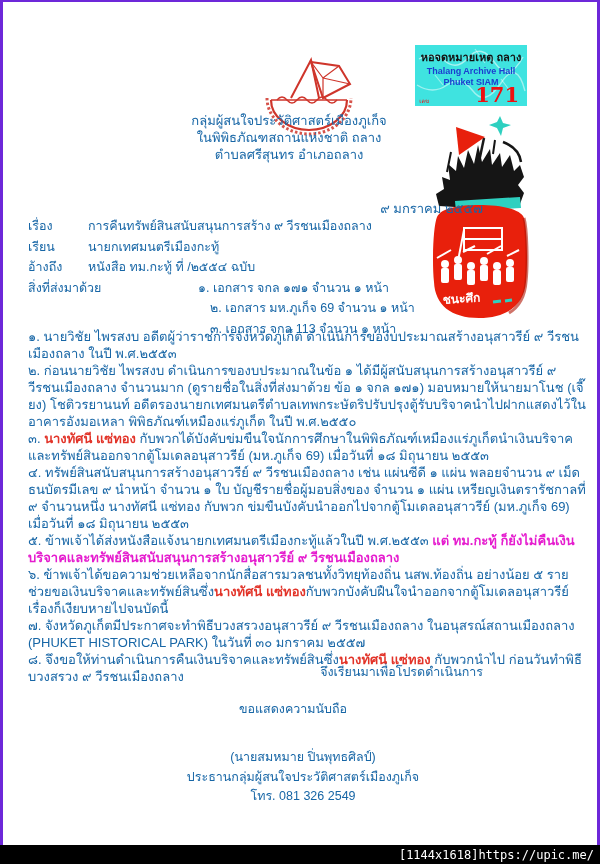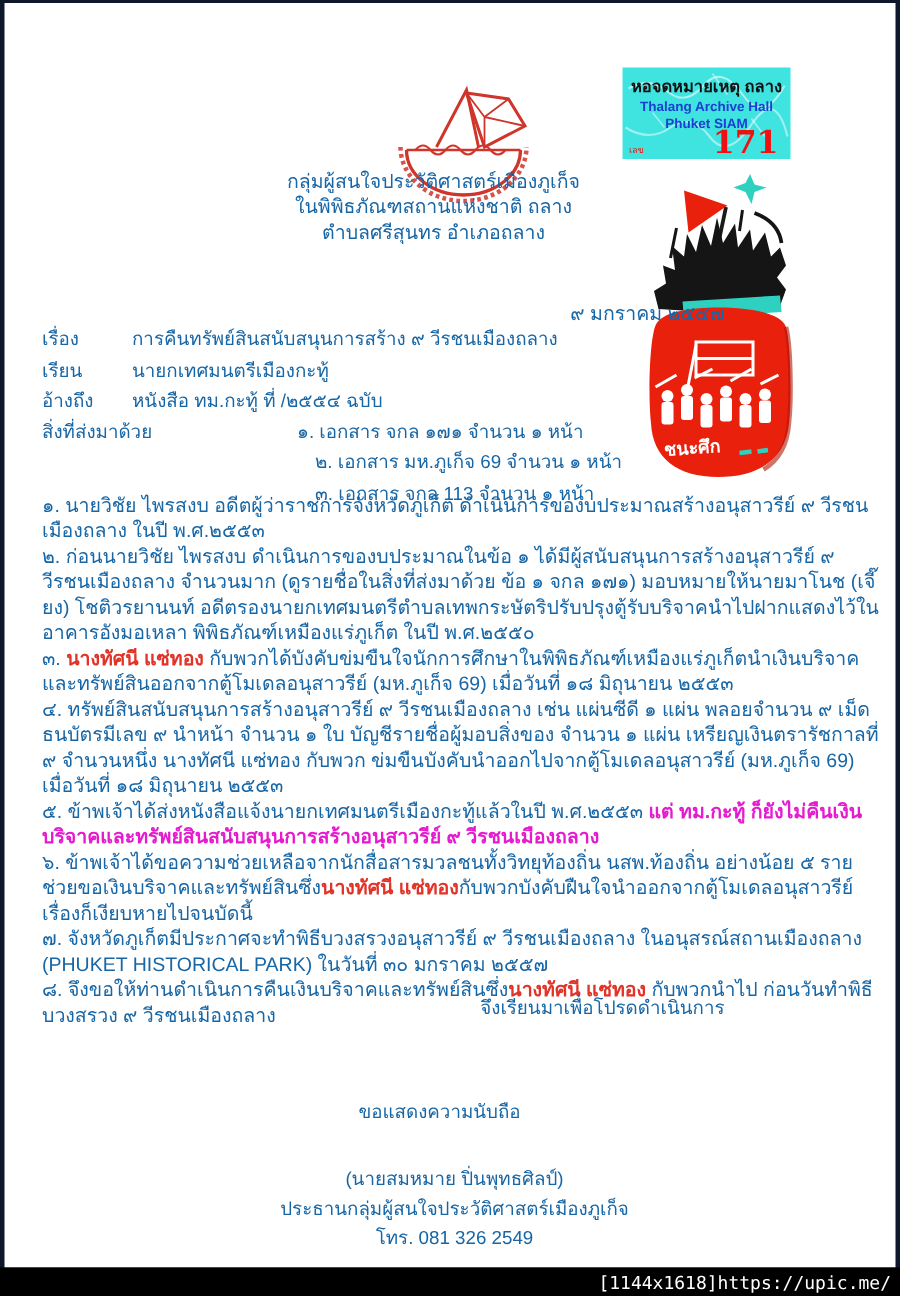--- a/index.html
+++ b/index.html
@@ -2,44 +2,44 @@
 <html style="--body_blue: #1766a6; --highlight_red: #e23328; --highlight_magenta: #e51bce; --logo_red: #cf352b; --stamp_bg: #3fe3e0; --stamp_blue: #1b3fd0; --stamp_number_red: #ee1111; --flag_red: #e8200c; --teal: #2ed0c0;"><head>
 <meta charset="utf-8">
 <style>
   :root{
     --body_blue:#1766a6; --highlight_red:#e23328; --highlight_magenta:#e51bce;
     --logo_red:#cf352b; --stamp_bg:#3fe3e0; --stamp_blue:#1b3fd0;
     --stamp_number_red:#ee1111; --flag_red:#e8200c; --teal:#2ed0c0;
   }
   *{margin:0;padding:0;box-sizing:border-box;}
   body{font-family:"Liberation Sans",sans-serif;}
-  .frame{position:relative;width:600px;height:864px;background:#0f172a;overflow:hidden;}
+  .frame{position:relative;width:600px;height:864px;background:#6d28d9;overflow:hidden;}
   .page{position:absolute;left:3px;top:2px;width:594px;height:843px;background:#ffffff;overflow:hidden;}
   .letterhead{position:absolute;left:96px;top:110px;width:380px;text-align:center;
     color:var(--body_blue);font-size:13px;line-height:17px;}
   .date-line{position:absolute;left:120px;top:196px;width:360px;text-align:right;
     color:var(--body_blue);font-size:13px;}
   .fields{position:absolute;left:25px;top:214px;width:420px;color:var(--body_blue);
     font-size:12.5px;line-height:20.5px;}
   .frow{display:flex;}
   .flabel{flex:0 0 60px;}
   .flabel.wide{flex:0 0 170px;}
   .attach-extra{padding-left:182px;}
   .body-paragraphs{position:absolute;left:25px;top:326px;width:558px;
     color:var(--body_blue);font-size:13px;line-height:17px;}
   .body-paragraphs p{margin:0;}
   .c-blue{color:var(--body_blue);}
   .c-red{color:var(--highlight_red);font-weight:bold;}
   .c-magenta{color:var(--highlight_magenta);font-weight:bold;}
   .closing-line{position:absolute;left:120px;top:660px;width:360px;text-align:right;
     color:var(--body_blue);font-size:12.5px;}
   .salutation-line{position:absolute;left:110px;top:697px;width:360px;text-align:center;
-    color:var(--body_blue);font-size:12.5px;margin-top:32px;}
+    color:var(--body_blue);font-size:12.5px;}
   .signature-block{position:absolute;left:120px;top:746px;width:360px;text-align:center;
-    color:var(--body_blue);font-size:12.5px;line-height:19.5px;margin-top:29px;}
+    color:var(--body_blue);font-size:12.5px;line-height:19.5px;}
   .stamp{position:absolute;left:412px;top:43px;width:112px;height:61px;
     background:var(--stamp_bg);text-align:center;overflow:hidden;}
   .stamp .map{position:absolute;left:0;top:0;}
   .stamp-line1{position:relative;margin-top:3px;color:#111;font-weight:bold;font-size:11px;}
   .stamp-line2,.stamp-line3{position:relative;color:var(--stamp_blue);font-weight:bold;font-size:9px;line-height:11px;}
   .stamp-number-wrap{position:absolute;right:8px;bottom:1px;display:flex;align-items:flex-end;}
   .stamp-number-prefix{color:var(--stamp_number_red);font-size:6px;line-height:7px;margin-right:1px;}
   .stamp-number{color:var(--stamp_number_red);font-size:21px;line-height:21px;font-weight:bold;
     font-family:"DejaVu Serif",serif;margin-left:45px;}
   .logo-box{position:absolute;left:252px;top:52px;width:108px;height:84px;}

